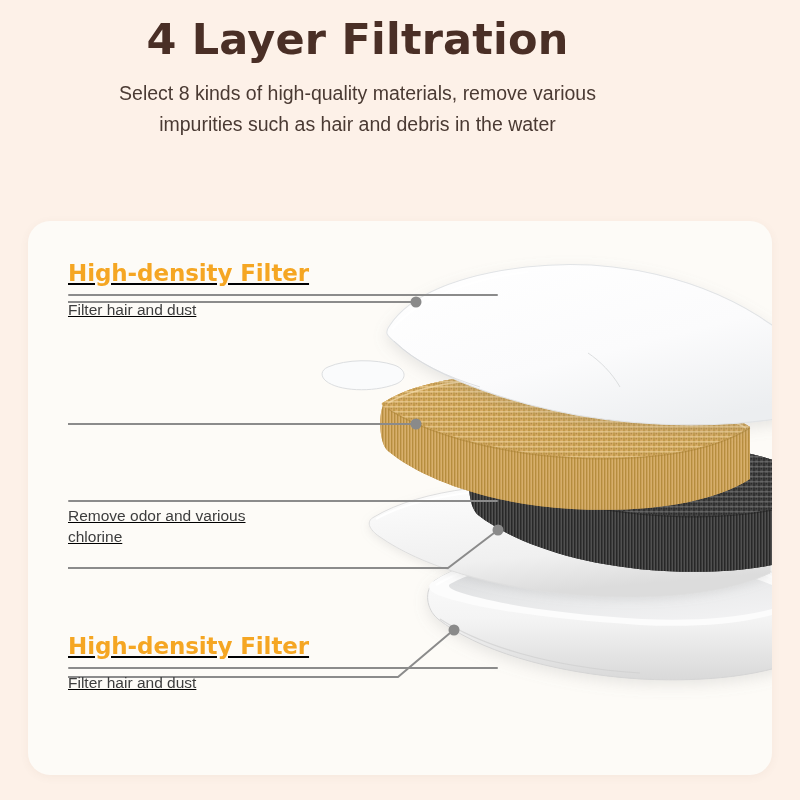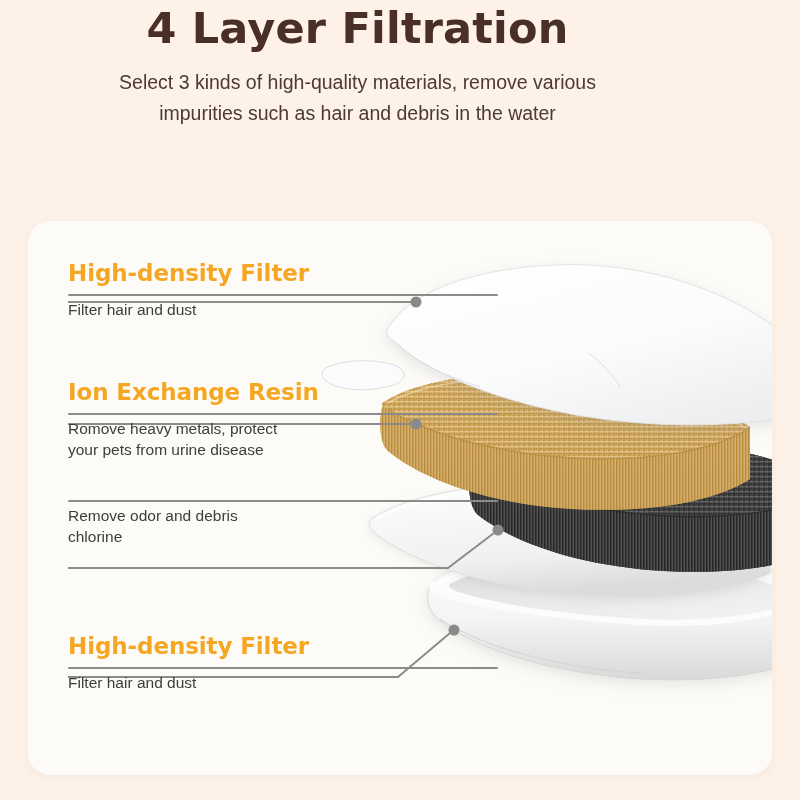--- a/index.html
+++ b/index.html
@@ -19,21 +19,21 @@
     width: 800px;
     height: 800px;
   }
 
   
   .header {
     position: absolute;
     top: 0; left: 0;
     width: 715px;
     text-align: center;
-    padding-top: 4px;
+    padding-top: 15px;
     box-sizing: border-box;
   }
   .title {
     font-size: 43px;
     font-weight: 700;
     color: #4a2f26;
     letter-spacing: 0.2px;
     line-height: 1.15;
     margin: 0;
     font-family: "DejaVu Sans", sans-serif;
@@ -65,20 +65,21 @@
     position: absolute;
     inset: 0;
     pointer-events: none;
   }
 
   
   .label-block {
     position: absolute;
     left: 40px;
     width: 430px;
+    text-decoration: underline;
   }
   .label-title {
     color: #f5a623;
     font-weight: 700;
     font-size: 23px;
     line-height: 1.22;
     white-space: pre-line;
     font-family: "DejaVu Sans", sans-serif;
     letter-spacing: -0.1px;
   }
@@ -108,21 +109,21 @@
     pointer-events: none;
   }
 </style>
 </head>
 <body>
 
 <div id="root">
 
   <div class="header">
     <h1 class="title">4 Layer Filtration</h1>
-    <p class="subtitle">Select 3 kinds of high-quality materials, remove various impurities such as hair and debris in the water</p>
+    <p class="subtitle">Select 8 kinds of high-quality materials, remove various impurities such as hair and debris in the water</p>
   </div>
 
   <div class="card">
 
     <svg class="illus" viewBox="0 0 744 554" width="744" height="554" preserveAspectRatio="none">
       <defs>
         <linearGradient id="gTopFilter" x1="0" y1="0" x2="0.7" y2="1">
           <stop offset="0%" stop-color="#ffffff"></stop>
           <stop offset="60%" stop-color="#fbfbfc"></stop>
           <stop offset="100%" stop-color="#eceef0"></stop>
@@ -349,30 +350,24 @@
         <circle cx="426" cy="409" r="5.5" fill="#8a8a8a"></circle>
       </g>
     </svg>
 
     <div class="label-block" id="block0">
       <div class="label-title">High-density Filter</div>
       <div class="rule"></div>
       <div class="label-desc">Filter hair and dust</div>
     </div>
 
-    <div class="label-block" id="block1">
-      <div class="label-title">Ion Exchange Resin</div>
-      <div class="rule"></div>
-      <div class="label-desc">Romove heavy metals, protect
-your pets from urine disease</div>
-    </div>
 
     <div class="label-block" id="block2">
       <div class="rule"></div>
-      <div class="label-desc">Remove odor and debris
+      <div class="label-desc">Remove odor and various
 chlorine</div>
     </div>
 
     <div class="label-block" id="block3">
       <div class="label-title">High-density Filter</div>
       <div class="rule"></div>
       <div class="label-desc">Filter hair and dust</div>
     </div>
 
   </div>

